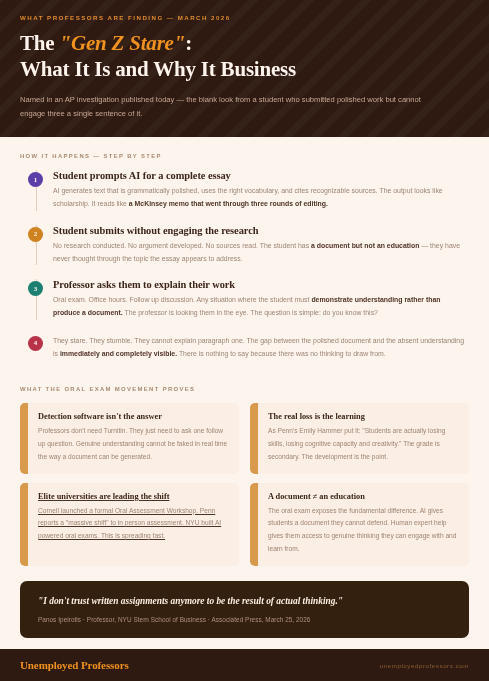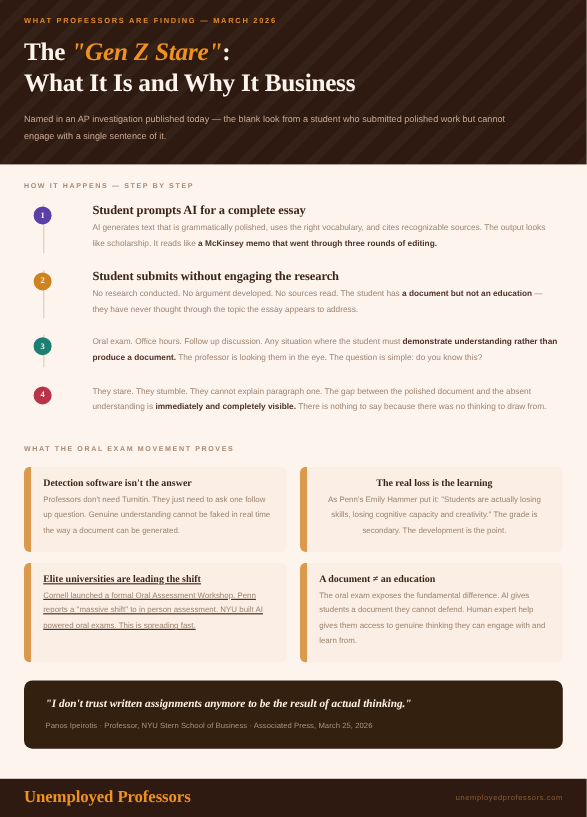--- a/index.html
+++ b/index.html
@@ -117,21 +117,21 @@
     display: flex;
     align-items: center;
     justify-content: center;
     color: #fdf4ee;
     font-size: 7px;
     font-weight: bold;
     font-family: "Liberation Serif", serif;
     margin-top: 2px;
     margin-left: 8px;
   }
-  .step-body { flex: 1 1 auto; padding-right: 4px; margin-left: 24px; }
+  .step-body { flex: 1 1 auto; padding-right: 4px; }
   .step-title {
     font-family: "Liberation Serif", serif;
     font-weight: bold;
     font-size: 10.4px;
     color: #3d2519;
     margin-bottom: 3px;
     letter-spacing: -0.05px;
   }
   .step-text {
     font-size: 6.9px;
@@ -142,21 +142,21 @@
 
   
   .cards-section { margin-top: 16px; }
   .cards {
     display: grid;
     grid-template-columns: 1fr 1fr;
     gap: 9px 11px;
   }
   .card {
     background: #fbeee4;
-    border-left: 6px solid #a16207;
+    border-left: 8px solid #a16207;
     border-radius: 5px;
     padding: 9px 11px 10px 10px;
     min-height: 62px;
   }
   .card-title {
     font-family: "Liberation Serif", serif;
     font-weight: bold;
     font-size: 8.3px;
     color: #3d2519;
     margin-bottom: 4px;
@@ -196,21 +196,21 @@
     height: 32px;
     display: flex;
     align-items: center;
     justify-content: space-between;
     padding: 0 20px;
     flex: 0 0 32px;
   }
   .footer-brand {
     font-family: "Liberation Serif", serif;
     font-weight: bold;
-    font-size: 14px;
+    font-size: 11px;
     color: #f0921f;
     letter-spacing: -0.1px;
   }
   .footer-url {
     font-size: 6.2px;
     letter-spacing: 0.55px;
     color: #8d5f34;
   }
 </style>
 </head>
@@ -219,21 +219,21 @@
 <div class="page">
 
   <header class="hero">
     <div class="hero-stripes"></div>
     <div class="hero-inner">
       <div class="eyebrow">WHAT PROFESSORS ARE FINDING — MARCH 2026</div>
       <h1 class="hero-title">
         <span>The </span><span class="accent">"Gen Z Stare"</span><span>:</span><br>
         <span>What It Is and Why It Business</span>
       </h1>
-      <p class="hero-sub">Named in an AP investigation published today — the blank look from a student who submitted polished work but cannot engage with a single sentence of it.</p>
+      <p class="hero-sub">Named in an AP investigation published today — the blank look from a student who submitted polished work but cannot engage three a single sentence of it.</p>
     </div>
   </header>
 
   <div class="body-wrap">
 
     <section>
       <div class="section-label">HOW IT HAPPENS — STEP BY STEP</div>
       <div class="steps">
 
         <div class="step">
@@ -257,20 +257,21 @@
             <div class="step-text"><span>No research conducted. No argument developed. No sources read. The student has </span><b>a document but not an education</b><span> — they have never thought through the topic the essay appears to address.</span></div>
           </div>
         </div>
 
         <div class="step">
           <div class="step-rail">
             <div class="step-line"></div>
             <div class="step-circle" style="background: rgb(29, 127, 114);">3</div>
           </div>
           <div class="step-body">
+            <div class="step-title">Professor asks them to explain their work</div>
             <div class="step-text"><span>Oral exam. Office hours. Follow up discussion. Any situation where the student must </span><b>demonstrate understanding rather than produce a document.</b><span> The professor is looking them in the eye. The question is simple: do you know this?</span></div>
           </div>
         </div>
 
         <div class="step">
           <div class="step-rail">
 
             <div class="step-circle" style="background: rgb(184, 50, 74);">4</div>
           </div>
           <div class="step-body">
@@ -281,21 +282,21 @@
       </div>
     </section>
 
     <section class="cards-section">
       <div class="section-label">WHAT THE ORAL EXAM MOVEMENT PROVES</div>
       <div class="cards">
         <div class="card" style="border-left-color: rgb(217, 154, 78);">
           <div class="card-title">Detection software isn't the answer</div>
           <div class="card-text">Professors don't need Turnitin. They just need to ask one follow up question. Genuine understanding cannot be faked in real time the way a document can be generated.</div>
         </div>
-        <div class="card" style="border-left-color: rgb(217, 154, 78); text-align: center;">
+        <div class="card" style="border-left-color: rgb(217, 154, 78);">
           <div class="card-title">The real loss is the learning</div>
           <div class="card-text">As Penn's Emily Hammer put it: "Students are actually losing skills, losing cognitive capacity and creativity." The grade is secondary. The development is the point.</div>
         </div>
         <div class="card" style="border-left-color: rgb(217, 154, 78); text-decoration: underline;">
           <div class="card-title">Elite universities are leading the shift</div>
           <div class="card-text">Cornell launched a formal Oral Assessment Workshop. Penn reports a "massive shift" to in person assessment. NYU built AI powered oral exams. This is spreading fast.</div>
         </div>
         <div class="card" style="border-left-color: rgb(217, 154, 78);">
           <div class="card-title">A document ≠ an education</div>
           <div class="card-text">The oral exam exposes the fundamental difference. AI gives students a document they cannot defend. Human expert help gives them access to genuine thinking they can engage with and learn from.</div>

